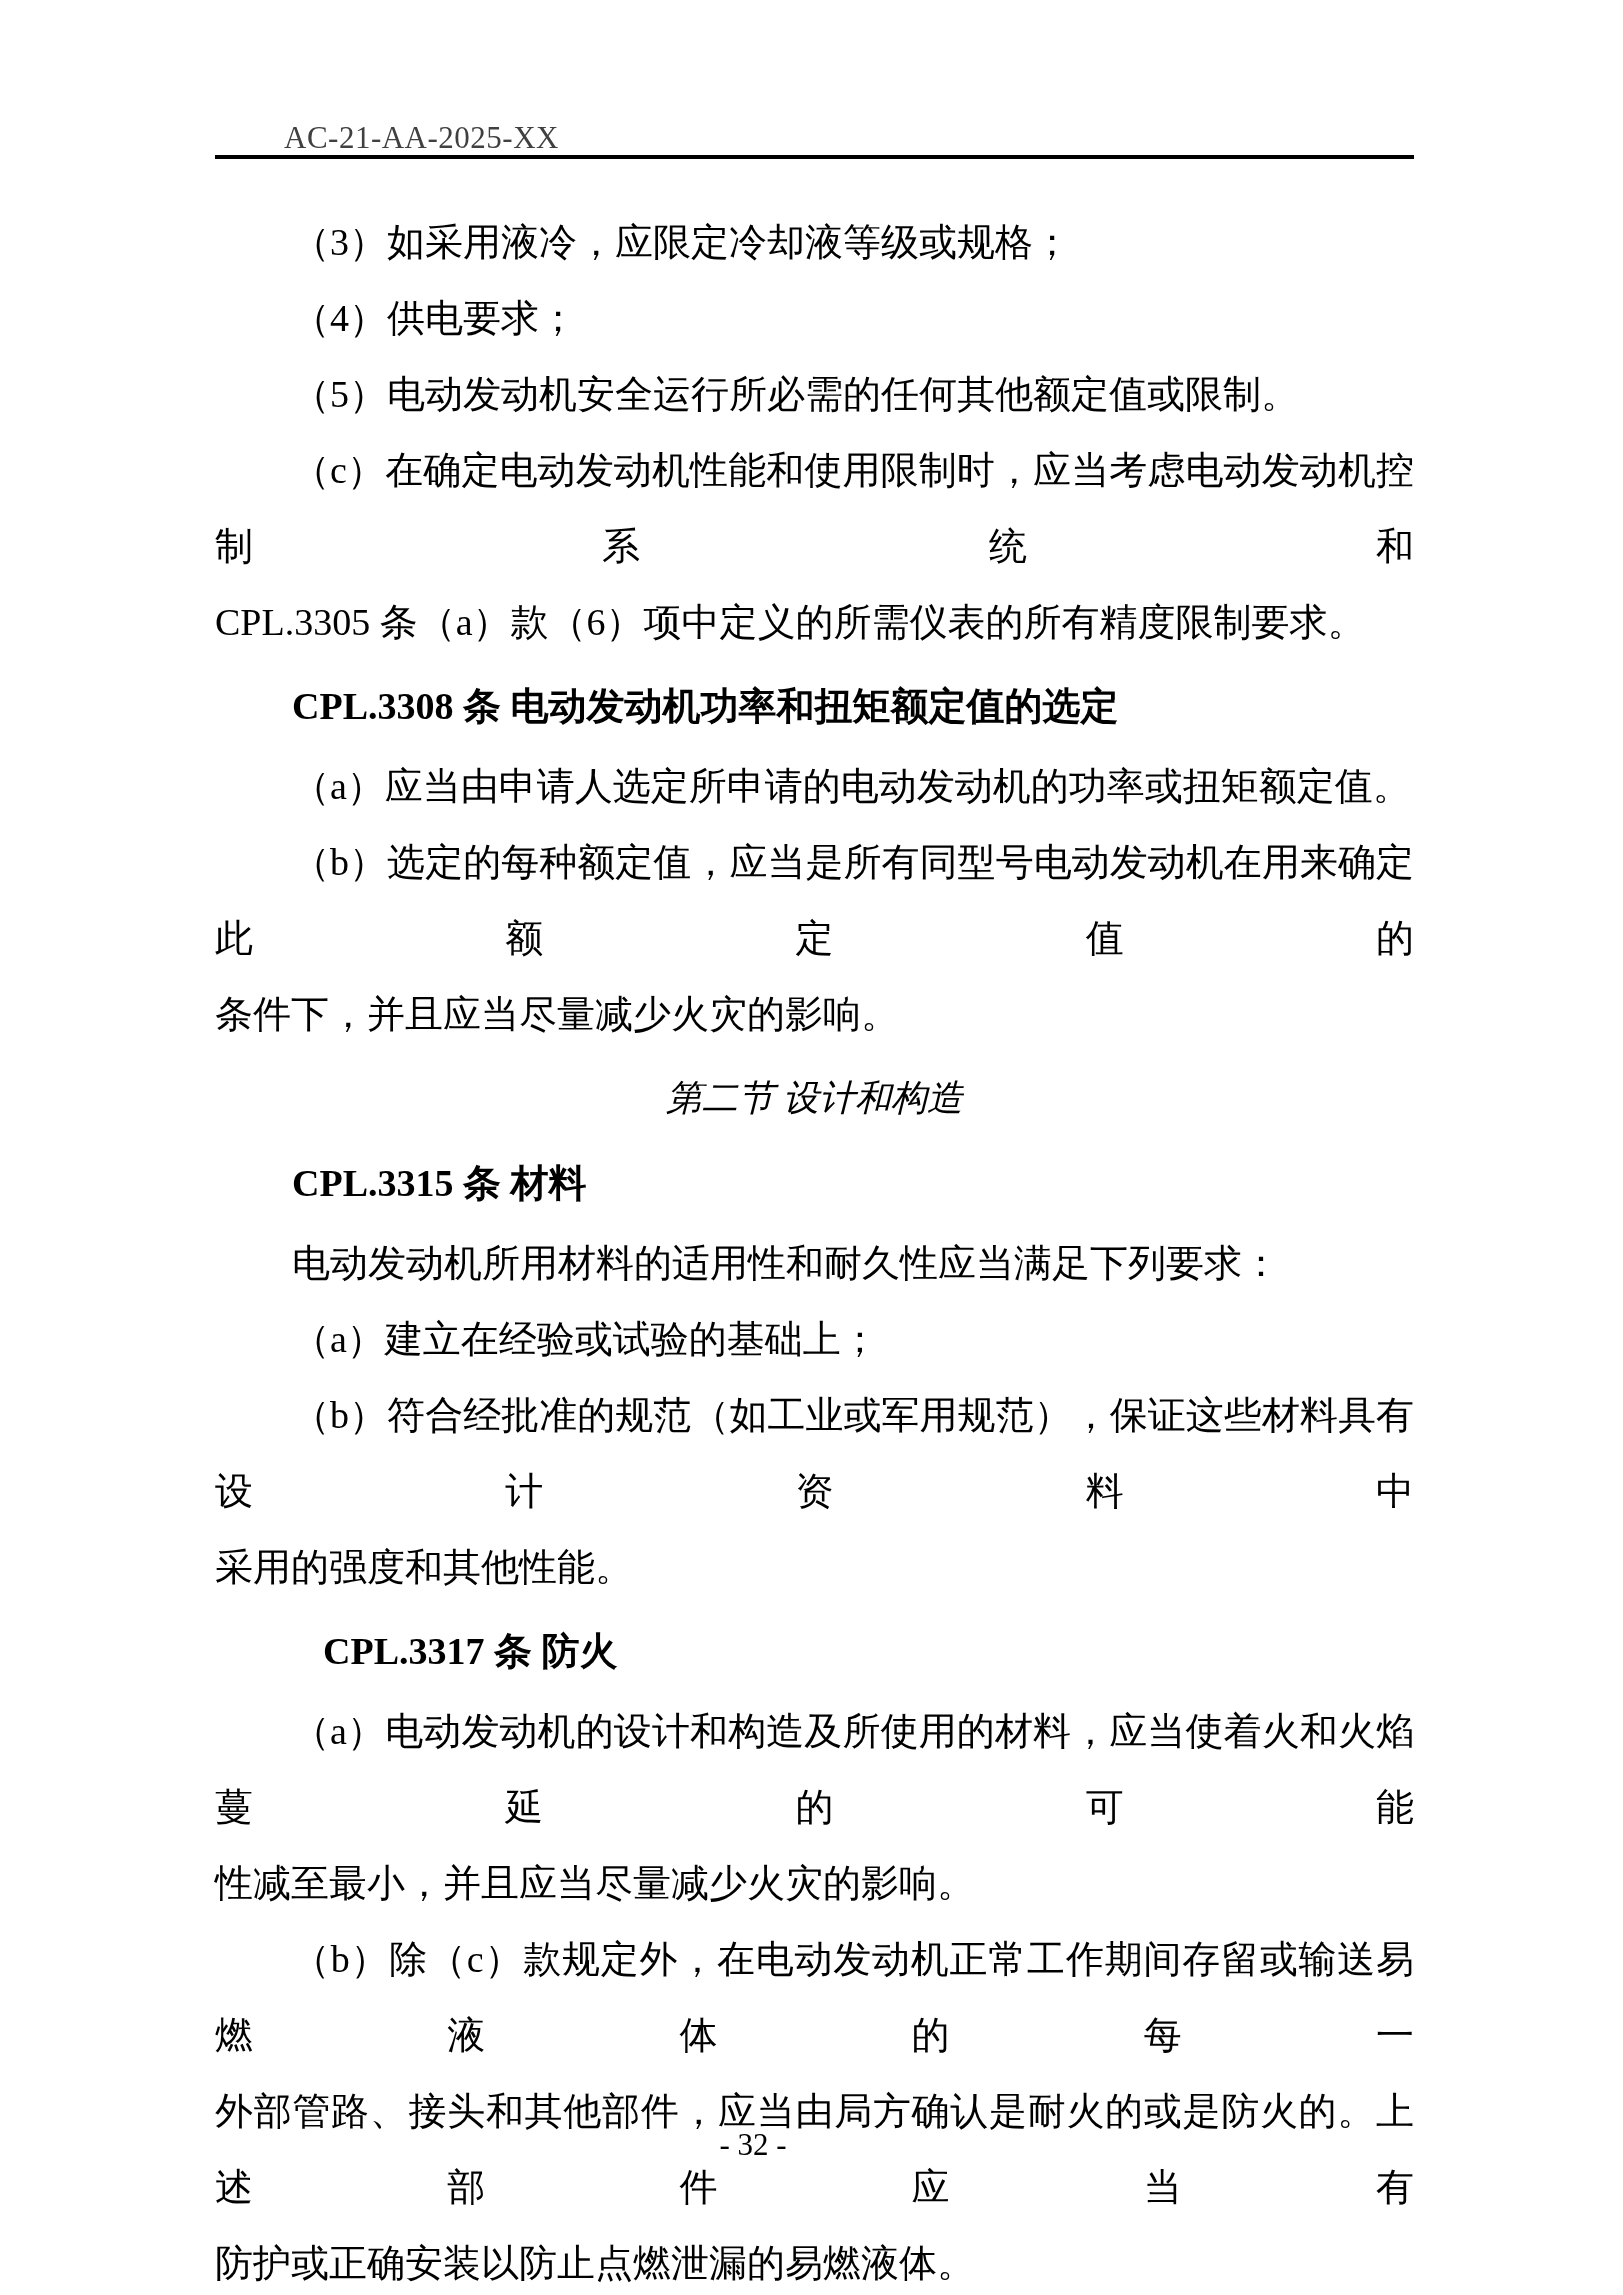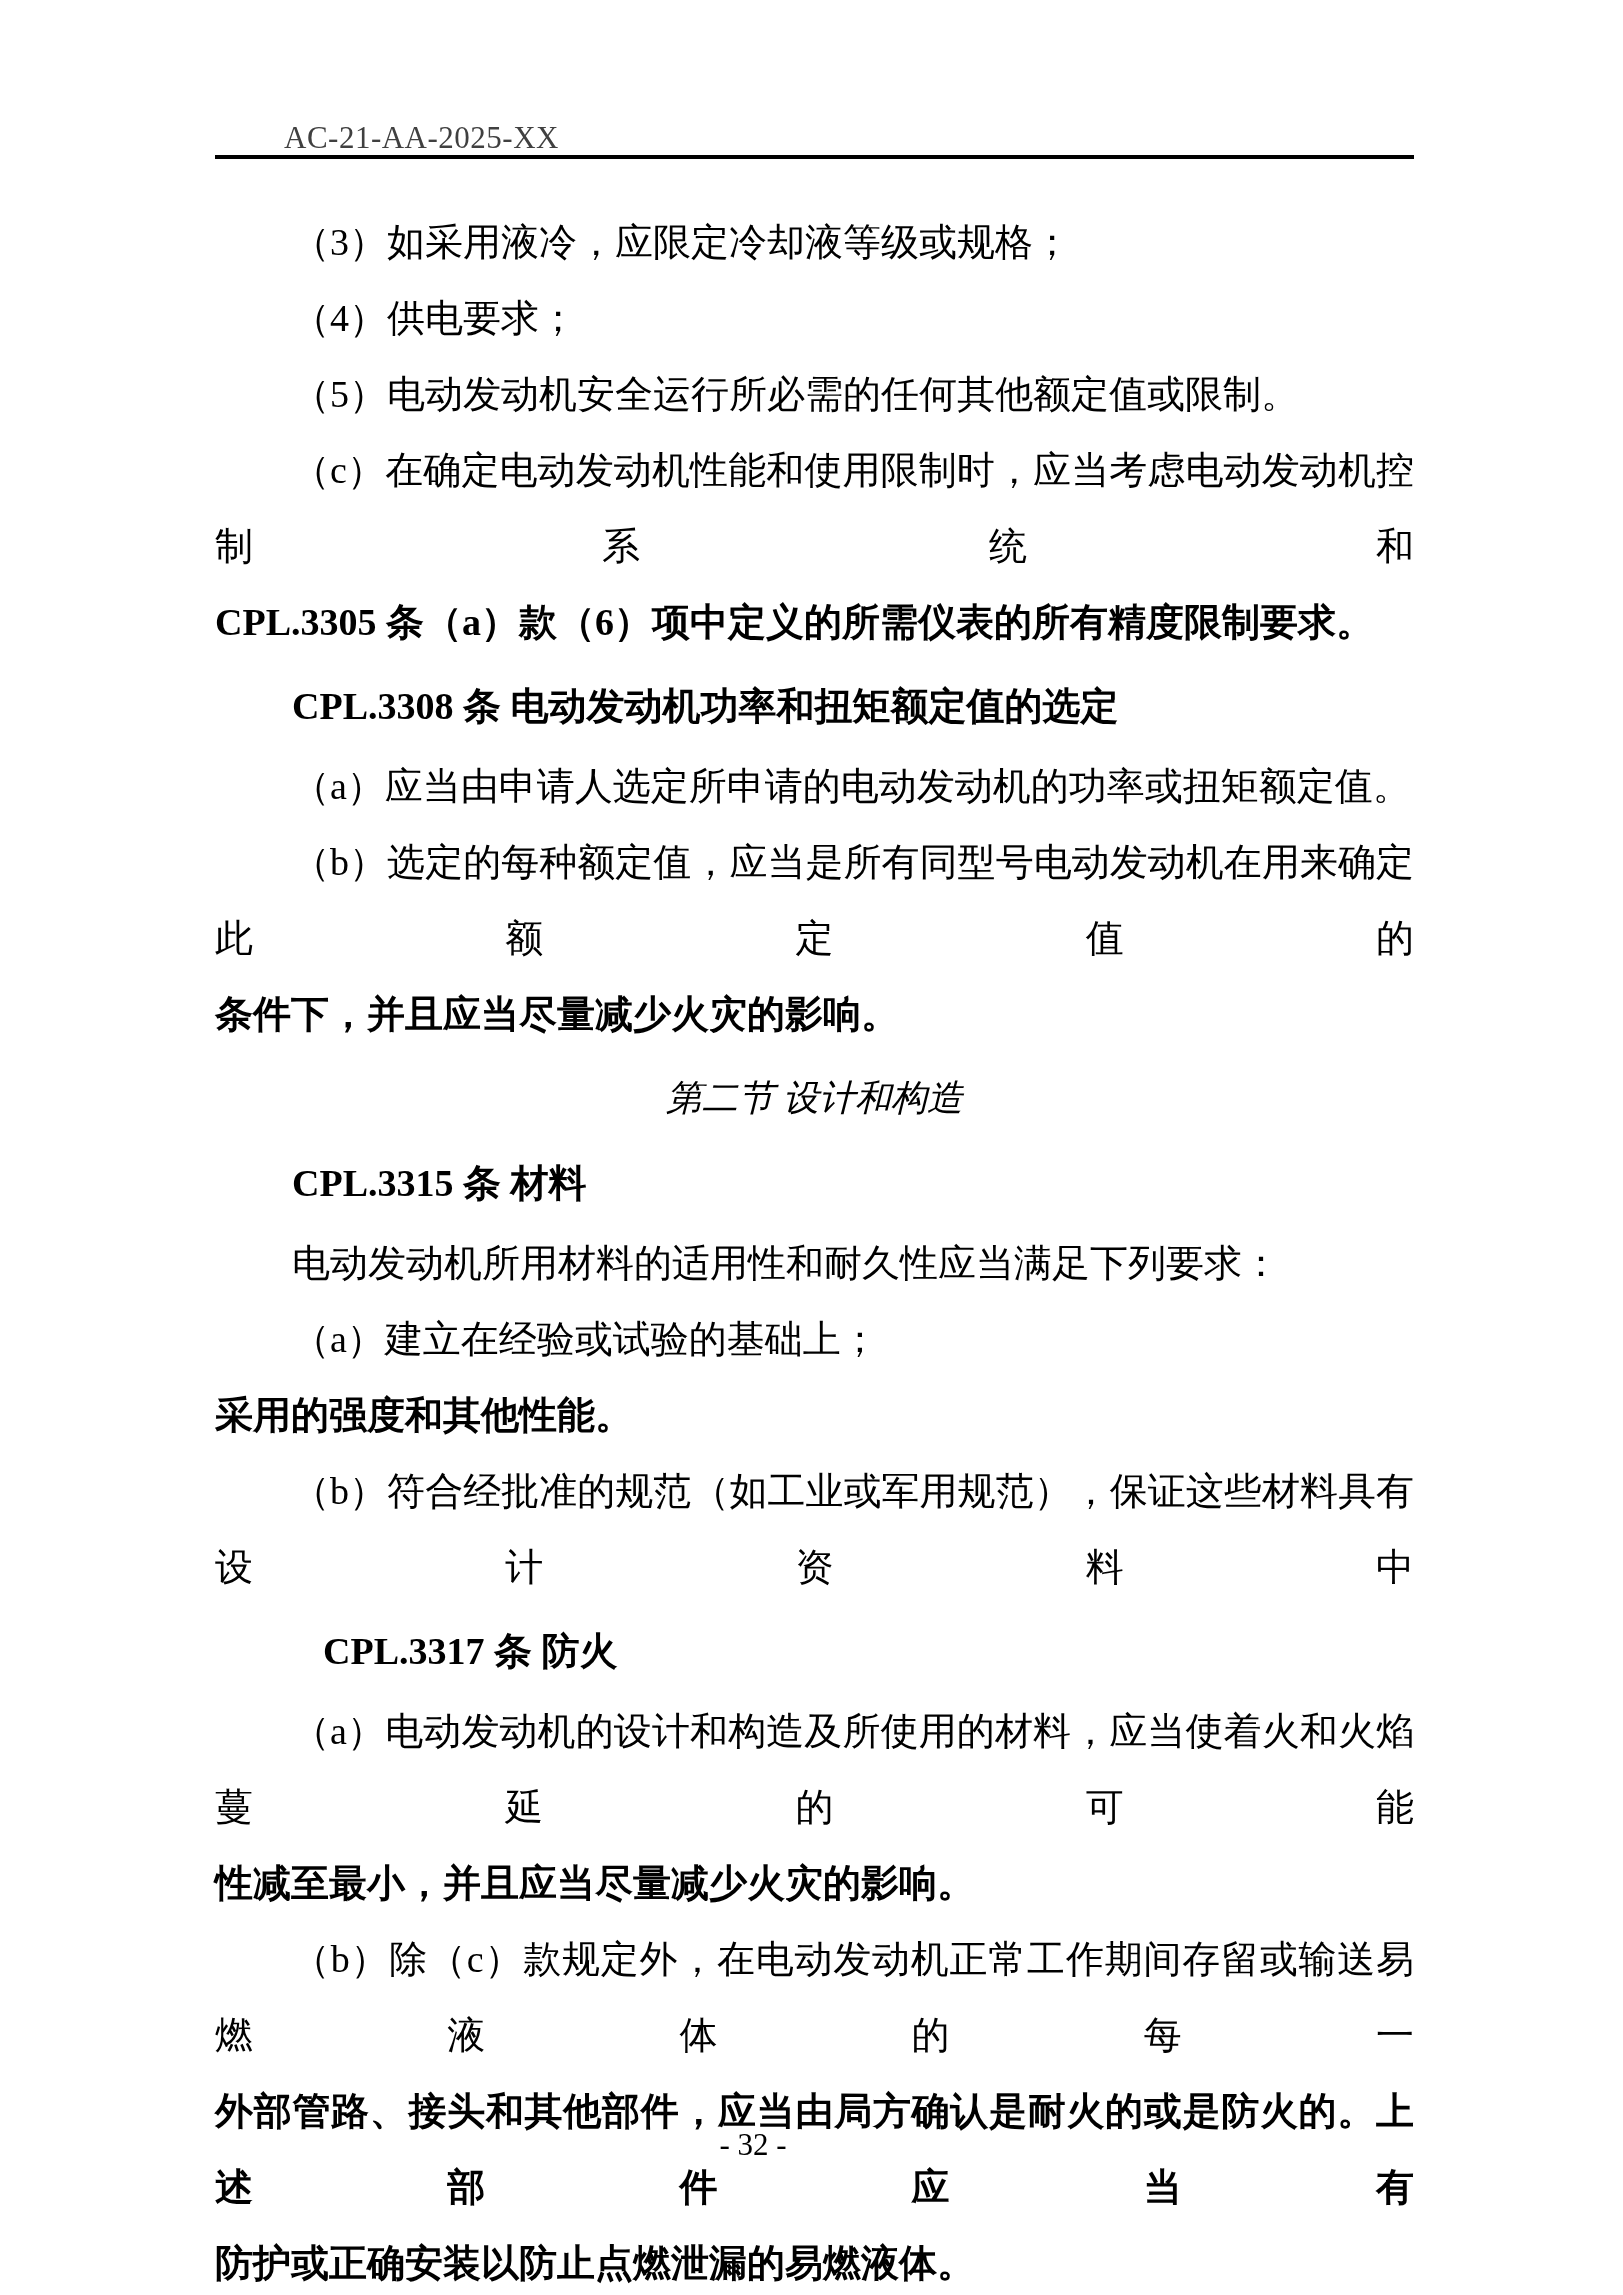--- a/index.html
+++ b/index.html
@@ -36,21 +36,21 @@
     left: 215px;
     width: 1199px;
     font-size: 38px;
     line-height: 76px;
   }
   .line {
     min-height: 76px;
     white-space: nowrap;
   }
   .line.indent   { text-indent: 77px; }
-  .line.flush    { text-indent: 0; font-weight: bold; }
+  .line.flush    { text-indent: 0; }
   .line.heading  { font-weight: bold; text-indent: 77px; margin-top: 8.2px; margin-bottom: 4.1px; }
   .line.heading2 { font-weight: bold; text-indent: 108px; margin-top: 8.2px; margin-bottom: 4.1px; }
   .line.section  { text-align: center; text-indent: 0; font-size: 36px; margin-top: 8.2px; margin-bottom: 4.1px; font-style: italic; }
   .line.fill {
     white-space: normal;
     text-align: justify;
     text-align-last: justify;
   }
   .page-footer {
     position: absolute;
@@ -78,22 +78,22 @@
     <div class="line indent fill">（c）在确定电动发动机性能和使用限制时，应当考虑电动发动机控制系统和</div>
     <div class="line flush">CPL.3305 条（a）款（6）项中定义的所需仪表的所有精度限制要求。</div>
     <div class="line heading">CPL.3308 条 电动发动机功率和扭矩额定值的选定</div>
     <div class="line indent">（a）应当由申请人选定所申请的电动发动机的功率或扭矩额定值。</div>
     <div class="line indent fill">（b）选定的每种额定值，应当是所有同型号电动发动机在用来确定此额定值的</div>
     <div class="line flush">条件下，并且应当尽量减少火灾的影响。</div>
     <div class="line section">第二节 设计和构造</div>
     <div class="line heading">CPL.3315 条 材料</div>
     <div class="line indent">电动发动机所用材料的适用性和耐久性应当满足下列要求：</div>
     <div class="line indent">（a）建立在经验或试验的基础上；</div>
+    <div class="line indent fill">（b）符合经批准的规范（如工业或军用规范），保证这些材料具有设计资料中</div>
     <div class="line flush">采用的强度和其他性能。</div>
-    <div class="line indent fill">（b）符合经批准的规范（如工业或军用规范），保证这些材料具有设计资料中</div>
     <div class="line heading2">CPL.3317 条 防火</div>
     <div class="line indent fill">（a）电动发动机的设计和构造及所使用的材料，应当使着火和火焰蔓延的可能</div>
     <div class="line flush">性减至最小，并且应当尽量减少火灾的影响。</div>
     <div class="line indent fill">（b）除（c）款规定外，在电动发动机正常工作期间存留或输送易燃液体的每一</div>
     <div class="line flush fill">外部管路、接头和其他部件，应当由局方确认是耐火的或是防火的。上述部件应当有</div>
     <div class="line flush">防护或正确安装以防止点燃泄漏的易燃液体。</div>
     <div class="line indent fill">（c）属于电动发动机并与其相连的易燃液体箱和支架应当是防火的或用防火罩</div>
   </div>
 
 <div class="page-footer">

